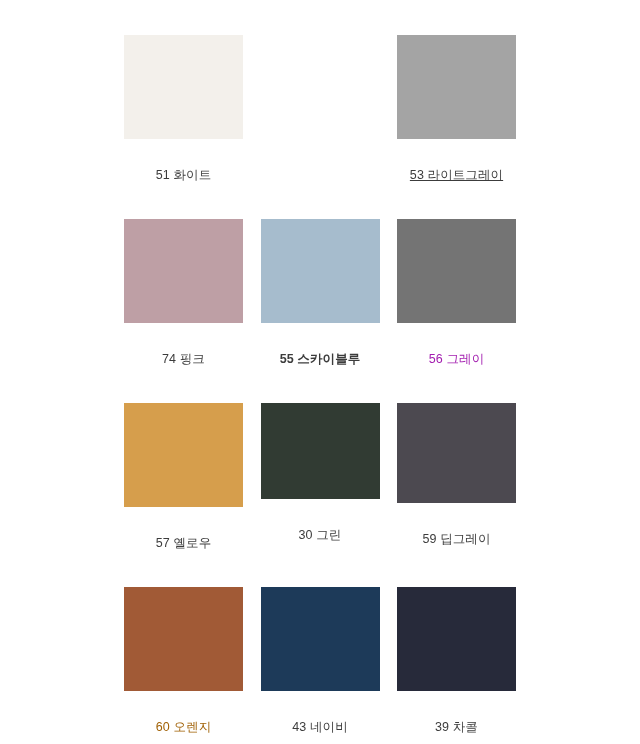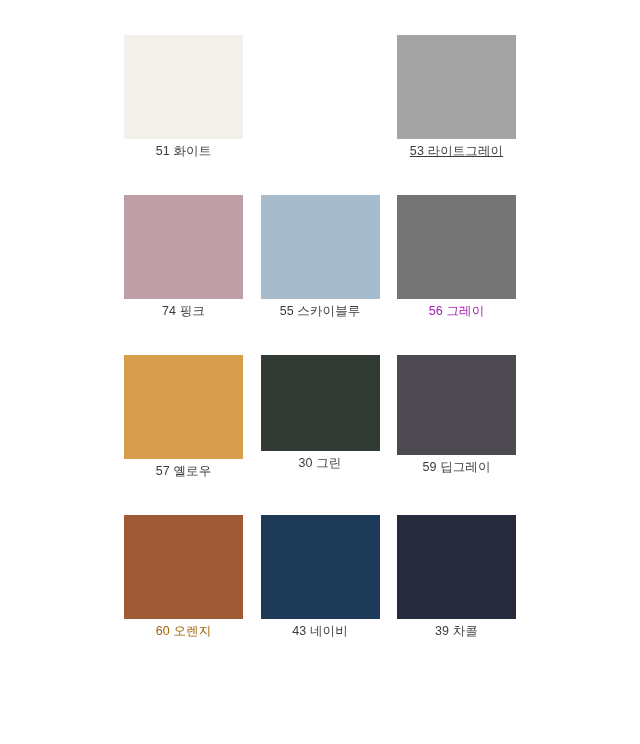--- a/index.html
+++ b/index.html
@@ -45,21 +45,21 @@
   }
 
   .swatch-chip {
     width: 119px;
     height: 104px;
     display: block;
     border: 0;
   }
 
   .swatch-label {
-    margin-top: 4px;
+    margin-top: 28px;
     font-size: 12.5px;
     line-height: 16px;
     color: #3c3c3c;
     text-align: center;
     white-space: nowrap;
     letter-spacing: 0.1px;
   }
 </style>
 </head>
 <body style="background-color: rgb(255, 255, 255);">
@@ -77,21 +77,21 @@
     </div>
   </div>
 
   <div class="swatch-row">
     <div class="swatch-cell">
       <div class="swatch-chip" style="background-color: rgb(190, 159, 165); height: 104px;"></div>
       <div class="swatch-label" style="color: rgb(60, 60, 60);">74 핑크</div>
     </div>
     <div class="swatch-cell">
       <div class="swatch-chip" style="background-color: rgb(166, 188, 205); height: 104px;"></div>
-      <div class="swatch-label" style="color: rgb(60, 60, 60);">55 스카이블루</div>
+      <div class="swatch-label" style="color: rgb(60, 60, 60); font-weight: bold;">55 스카이블루</div>
     </div>
     <div class="swatch-cell">
       <div class="swatch-chip" style="background-color: rgb(116, 116, 116); height: 104px;"></div>
       <div class="swatch-label" style="color: #a21caf;">56 그레이</div>
     </div>
   </div>
 
   <div class="swatch-row">
     <div class="swatch-cell">
       <div class="swatch-chip" style="background-color: rgb(214, 158, 76); height: 104px;"></div>

